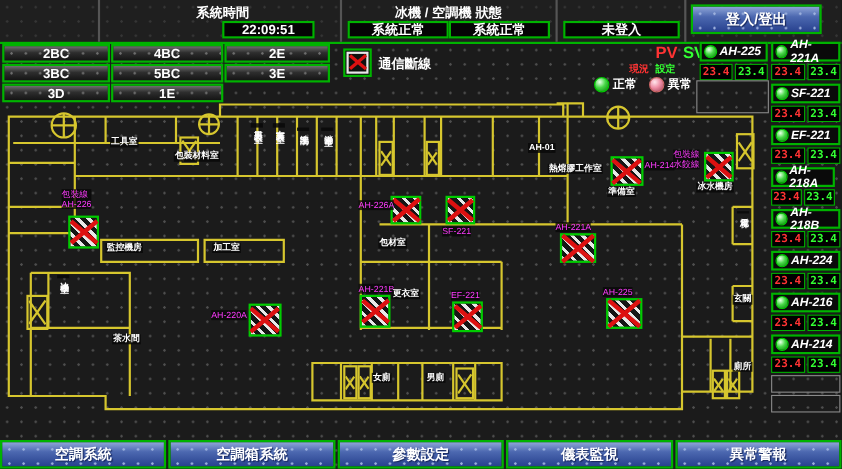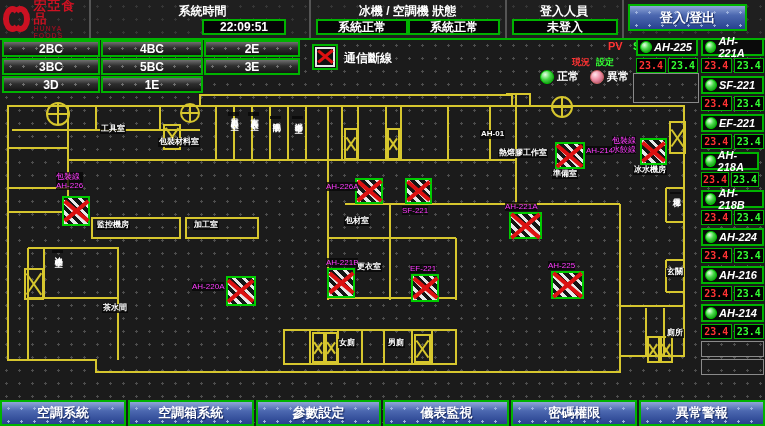--- a/index.html
+++ b/index.html
@@ -55,21 +55,21 @@
   .unit-label{height:18px;border:2px solid #00b300;background:#0a0a0a;display:flex;
     align-items:center;gap:2px;padding-left:2px;color:#fff;font-weight:bold;font-size:11px;
     font-style:italic;box-sizing:border-box;cursor:pointer;}
   .unit-label .led{width:10px;height:10px;}
   .unit-vals{display:flex;gap:2px;margin-top:2px;}
   .val{flex:1;border:1px solid #00b300;background:#000;height:13px;line-height:13px;
     text-align:center;font-size:10px;font-weight:bold;font-family:"DejaVu Sans Mono",monospace;}
   .val.pv{color:#ff3333;}
   .val.sv{color:#33ff33;}
   .empty-panel{position:absolute;border:1px solid #8a8a8a;box-sizing:border-box;}
-  .pvsv{position:absolute;font-size:11px;font-weight:bold;margin-left:12px;}
+  .pvsv{position:absolute;font-size:15px;font-weight:bold;}
   .cap{position:absolute;font-size:9px;font-weight:bold;}
   
   #plan{position:absolute;left:0;top:92px;width:690px;height:304px;}
   #plan svg{position:absolute;left:0;top:0;}
   .room{position:absolute;color:#fff;font-size:8px;font-weight:bold;line-height:1.1;
     background:rgba(8,8,8,.85);padding:0 1px;white-space:pre;}
   .room.v{writing-mode:vertical-rl;text-orientation:upright;letter-spacing:1px;}
   .mlabel{position:absolute;color:#ff3bff;font-size:8px;font-weight:normal;line-height:1.15;
     background:rgba(8,8,8,.8);white-space:pre;}
   .failx{position:absolute;border:2px solid #00cc00;box-sizing:border-box;cursor:pointer;
@@ -84,41 +84,32 @@
   .stairx::before{transform:rotate(55deg);}
   .stairx::after{transform:rotate(-55deg);}
   
   #footer{position:absolute;left:0;bottom:0;width:765px;height:26px;display:flex;gap:2px;}
   #footer .bluebtn{flex:1;height:26px;}
 </style>
 </head>
 <body>
 
 <div id="header">
-  <div id="logo">
-    <span class="ring"></span>
-    <span class="ring f"></span>
-    <span id="brand">
-      <span class="b1">宏亞食品</span>
-      <span class="b2">HUNYA FOODS</span>
-    </span>
-  </div>
   <div class="hsep" style="left:89px"></div>
   <div class="hsep" style="left:309px"></div>
   <div class="hsep" style="left:505px"></div>
   <div class="hsep" style="left:622px"></div>
 
   <div class="hlabel" style="left:110px;width:185px">系統時間</div>
   <div class="gbox" style="left:202px;top:19px;width:80px;height:12px">22:09:51</div>
 
   <div class="hlabel" style="left:315px;width:185px">冰機 / 空調機 狀態</div>
   <div class="gbox" style="left:316px;top:19px;width:88px;height:12px">系統正常</div>
   <div class="gbox" style="left:408px;top:19px;width:88px;height:12px">系統正常</div>
 
-  <div class="hlabel" style="left:508px;width:112px">登入人員</div>
   <div class="gbox" style="left:512px;top:19px;width:102px;height:12px">未登入</div>
 
   <div class="bluebtn" style="position:absolute;left:628px;top:4px;width:119px;height:27px">登入/登出</div>
 </div>
 
 <div id="floor-grid">
     <div class="metal">2BC</div>
     <div class="metal">4BC</div>
     <div class="metal">2E</div>
     <div class="metal">3BC</div>
@@ -331,15 +322,14 @@
     <div class="room" style="left: 666px; top: 237px;">廁所</div>
     <div class="room v" style="left: 670px; top: 100px;">電梯</div>
     <div class="room" style="left: 666px; top: 176px;">玄關</div>
   </div>
 
 <div id="footer">
     <div class="bluebtn">空調系統</div>
     <div class="bluebtn">空調箱系統</div>
     <div class="bluebtn">參數設定</div>
     <div class="bluebtn">儀表監視</div>
-    <div class="bluebtn">密碼權限</div>
     <div class="bluebtn">異常警報</div>
   </div>
 
 </body></html>

